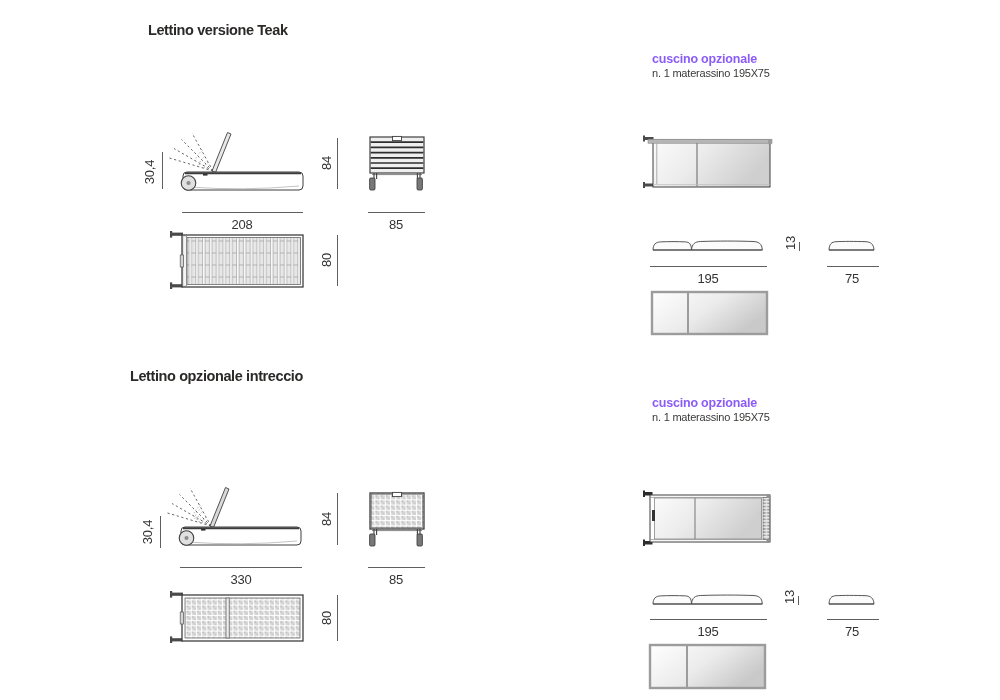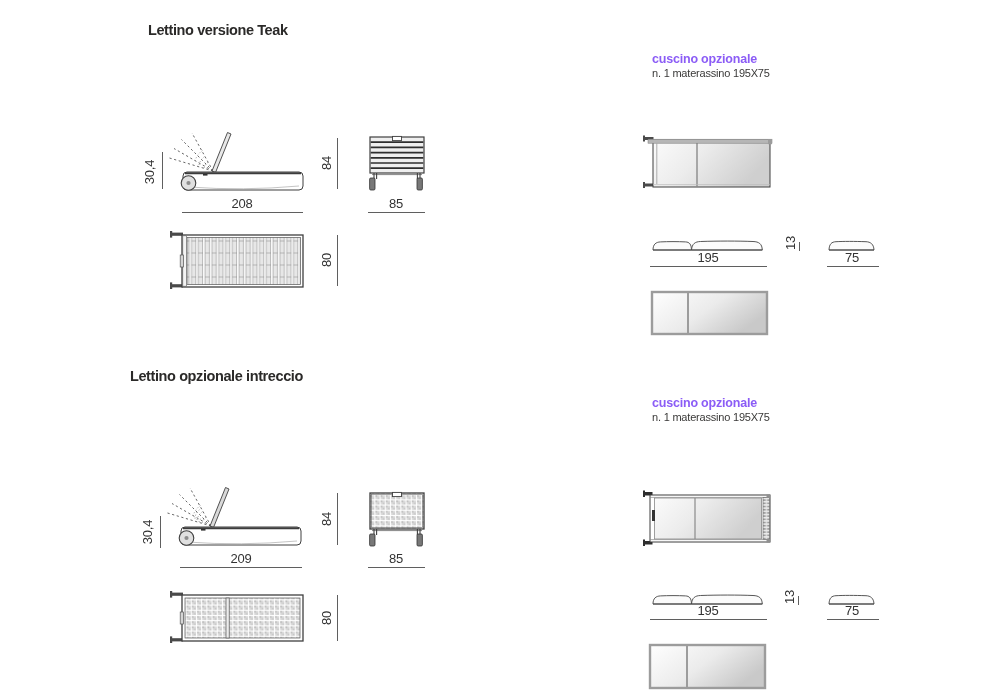--- a/index.html
+++ b/index.html
@@ -3,21 +3,21 @@
 <meta charset="utf-8">
 <style>
   html,body{margin:0;padding:0;}
   body{
     width:1000px;height:700px;position:relative;background:#ffffff;
     font-family:"Liberation Sans", sans-serif;color:#2e2d2c;overflow:hidden;
   }
   .sec-title{position:absolute;font-weight:bold;font-size:14.5px;letter-spacing:-0.4px;color:#2b2a29;white-space:nowrap;}
   .cush-title{position:absolute;font-weight:bold;font-size:12.5px;letter-spacing:-0.2px;color:#8b5cf6;white-space:nowrap;}
   .cush-note{position:absolute;font-size:11px;letter-spacing:-0.2px;color:#3a3938;white-space:nowrap;}
-  .dimh{position:absolute;font-size:13px;color:#333;transform:translateX(-50%);white-space:nowrap;letter-spacing:-0.2px;}
+  .dimh{position:absolute;font-size:13px;color:#333;transform:translateX(-50%);white-space:nowrap;letter-spacing:-0.2px;margin-top:21px;}
   .dimv{position:absolute;font-size:13px;color:#333;transform:translate(-50%,-50%) rotate(-90deg);white-space:nowrap;letter-spacing:-0.2px;}
   .hline{position:absolute;border-top:1px solid #5f5f5f;height:0;}
   .vline{position:absolute;border-left:1px solid #5f5f5f;width:0;}
   svg{position:absolute;overflow:visible;}
 </style>
 </head>
 <body>
 
 <svg width="0" height="0" style="position:absolute">
   <defs>
@@ -178,21 +178,21 @@
   <rect x="18" y="44" width="120" height="18" rx="4" fill="#ffffff" stroke="#3f3f3f" stroke-width="1"></rect>
   <line x1="20" y1="45.3" x2="136" y2="45.3" stroke="#3c3c3c" stroke-width="2"></line>
   <path d="M24 59 Q 78 63 134 58" fill="none" stroke="#ababab" stroke-width="0.7"></path>
   <line x1="38" y1="46.8" x2="42.5" y2="46.8" stroke="#2f2f2f" stroke-width="1.6"></line>
   <circle cx="23.5" cy="55" r="7.3" fill="#e0e0e0" stroke="#3f3f3f" stroke-width="1.1"></circle>
   <circle cx="23.5" cy="55" r="2.1" fill="#8d8d8d"></circle>
 </svg>
 <div class="vline" style="left:160px;top:516px;height:32px;"></div>
 <div class="dimv" style="left:147px;top:532px;">30,4</div>
 <div class="hline" style="left:180px;top:567px;width:122px;"></div>
-<div class="dimh" style="left:241px;top:551px;">209</div>
+<div class="dimh" style="left:241px;top:551px;">330</div>
 
 <svg width="64" height="62" viewBox="0 0 64 62" style="left:364px;top:489px;">
   <rect x="6" y="4" width="54" height="36" fill="url(#weave)" stroke="#3f3f3f" stroke-width="1.3"></rect>
   <rect x="7.5" y="5.5" width="51" height="33" fill="none" stroke="#6a6a6a" stroke-width="0.6"></rect>
   <rect x="28.5" y="3.4" width="9" height="4.2" fill="#ffffff" stroke="#3f3f3f" stroke-width="0.9"></rect>
   <line x1="8" y1="41.6" x2="58" y2="41.6" stroke="#666" stroke-width="0.8"></line>
   <g stroke="#3f3f3f" stroke-width="1.1">
     <line x1="10" y1="40" x2="10" y2="55"></line>
       <line x1="12.6" y1="40" x2="12.6" y2="46"></line>
     <line x1="56" y1="40" x2="56" y2="55"></line>

